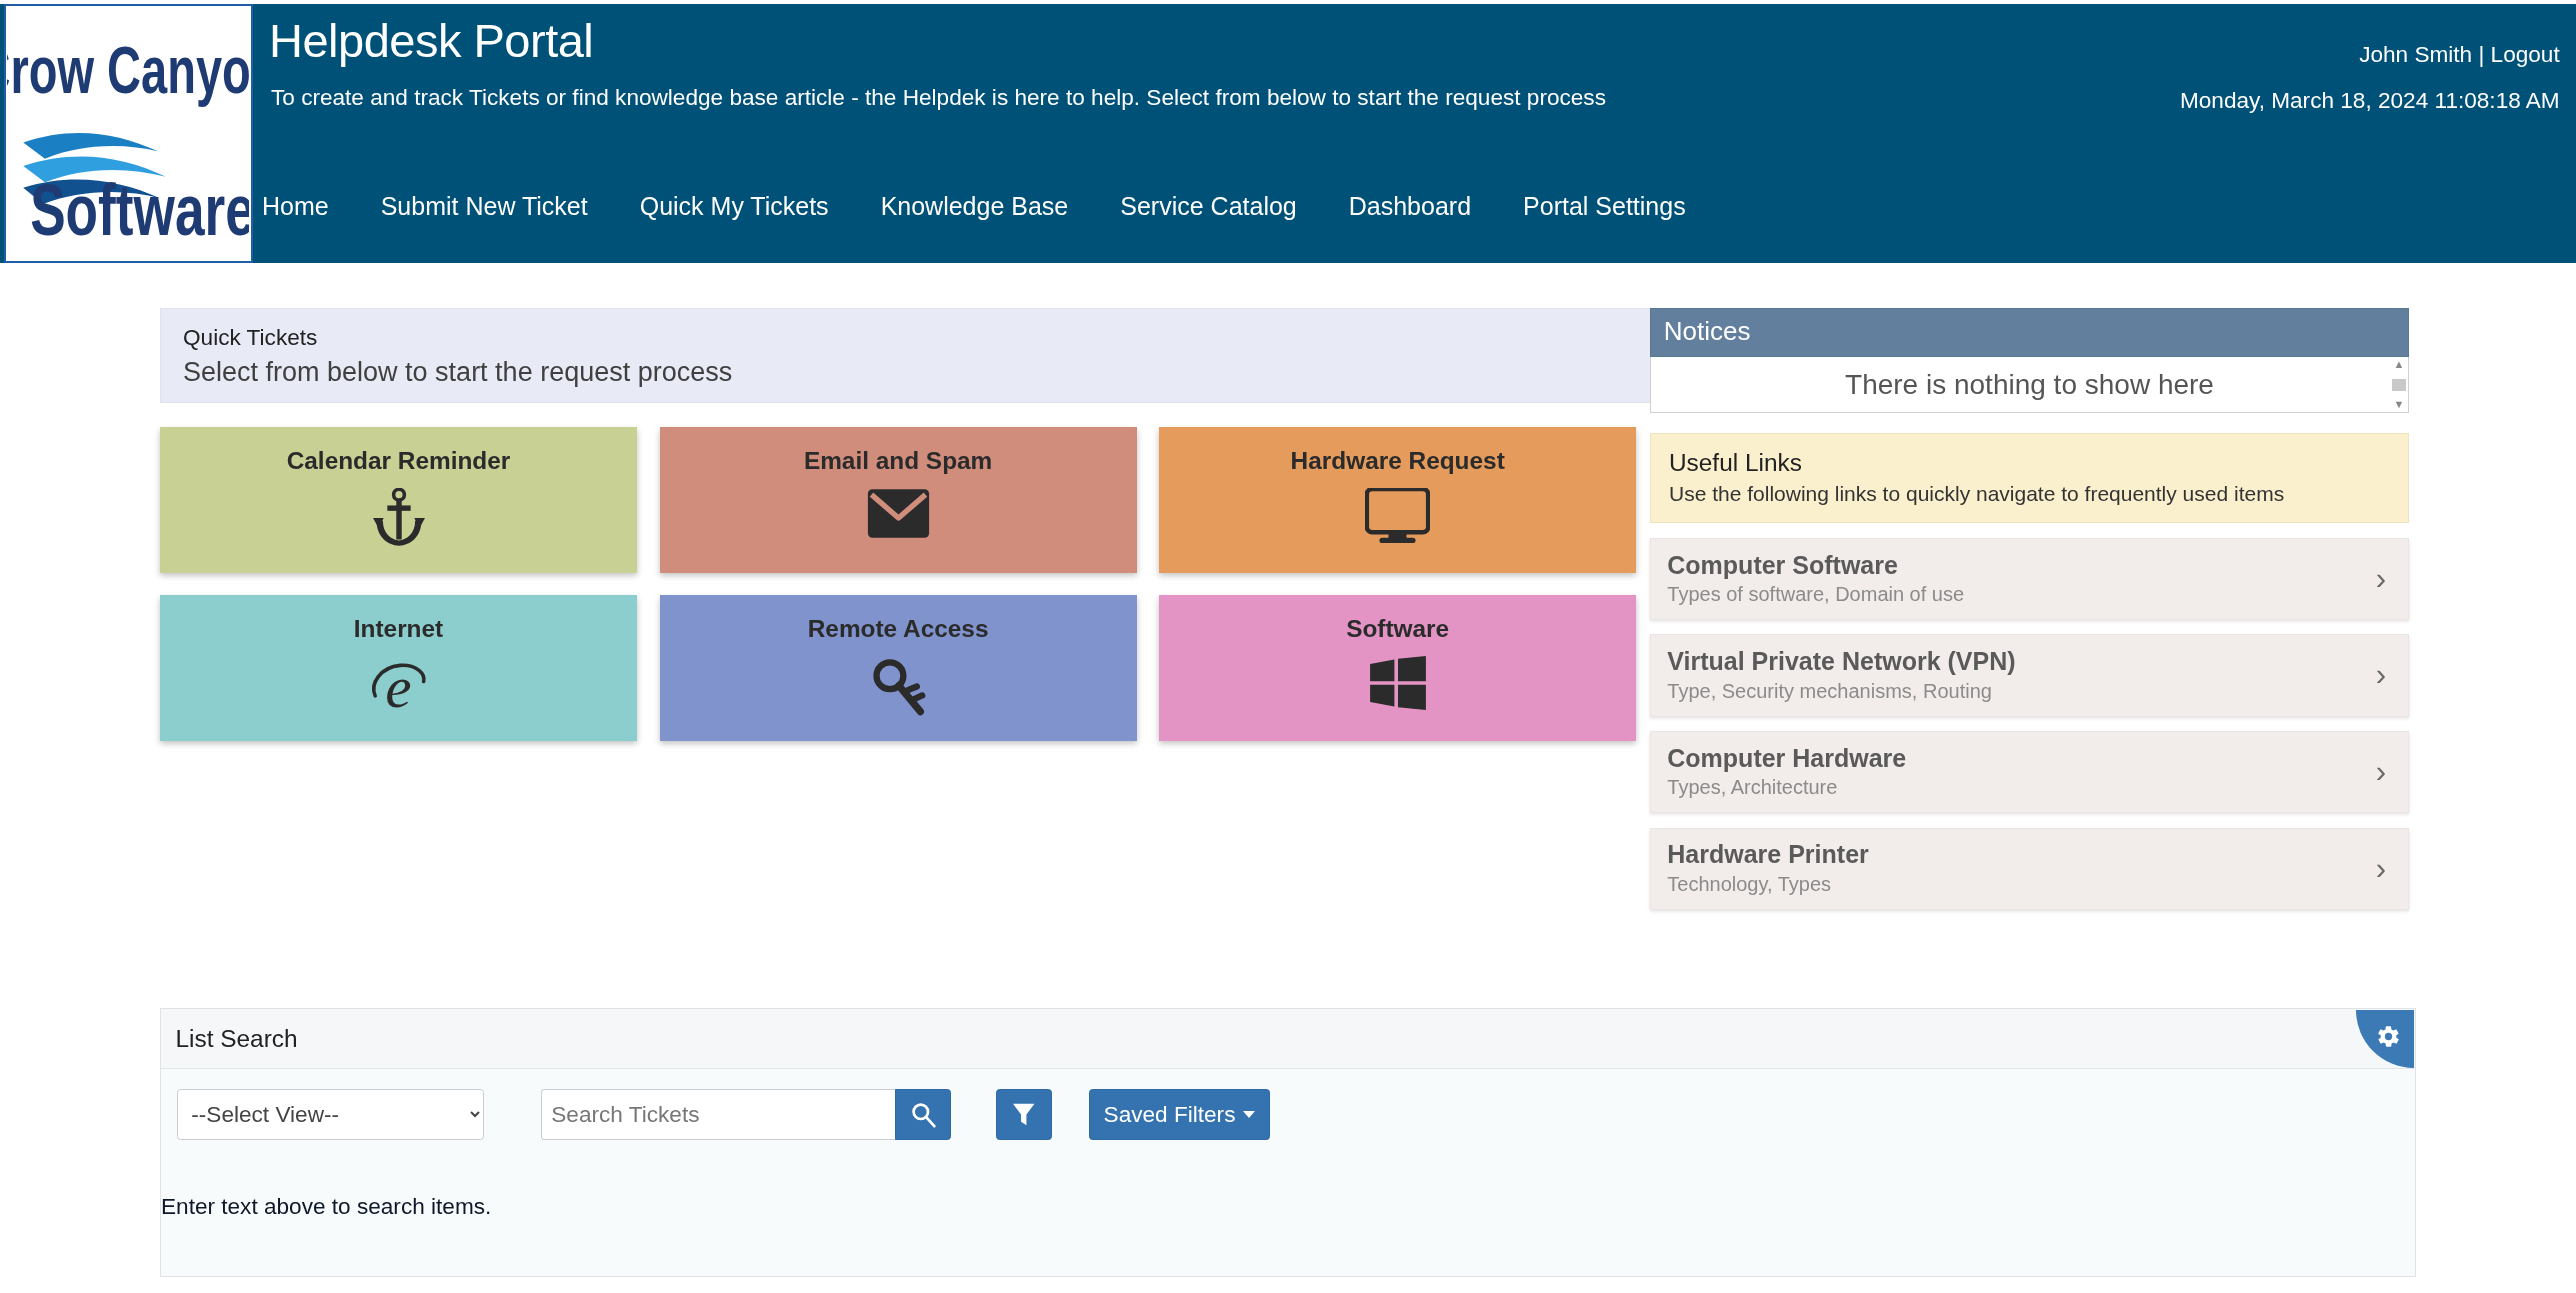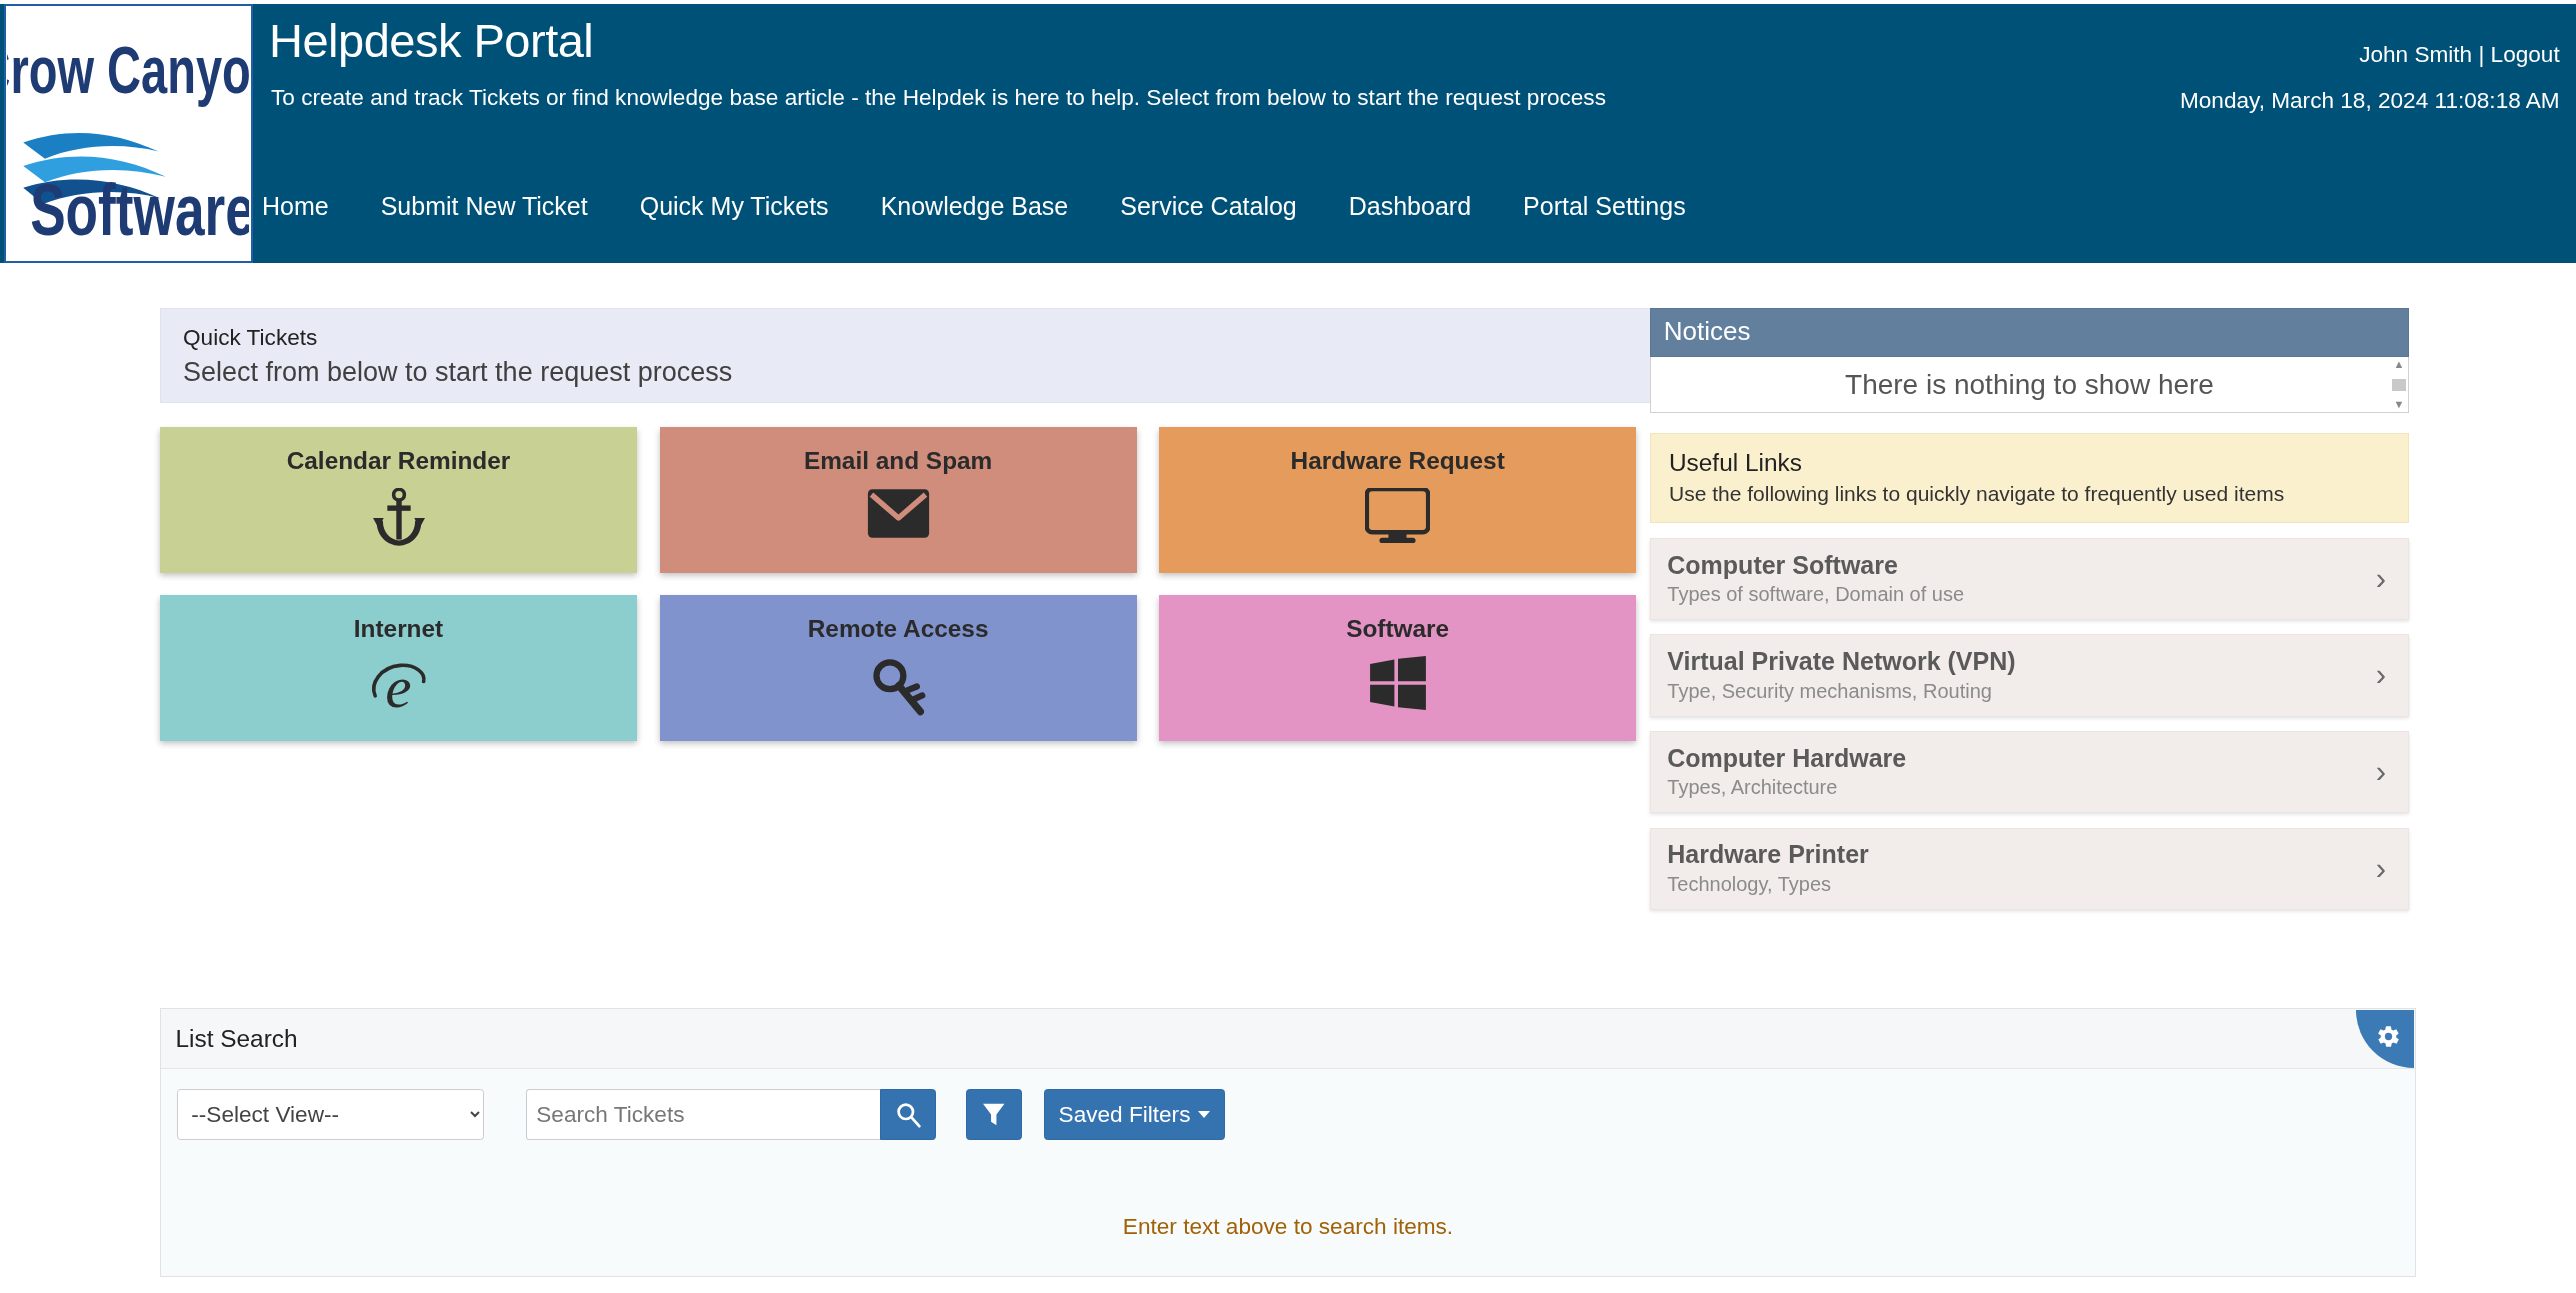--- a/index.html
+++ b/index.html
@@ -153,21 +153,21 @@
     position:absolute; left: 160px; top: 1008px;
     width: 2256px; height: 269px;
     background:#f8fbfc;
     border:0.9px solid #dfe3e6;
   }
   .ls-head {
     height: 60px; background:#f5f7f8; border-bottom:0.9px solid #e3e7ea;
     display:flex; align-items:center; padding-left: 14.5px;
   }
   .ls-head-title { font-size: 24.4px; color:#222; }
-  .ls-toolbar { display:flex; align-items:flex-end; padding: 20px 0 0 16.3px; gap: 13px; }
+  .ls-toolbar { display:flex; align-items:flex-end; padding: 20px 0 0 16.3px; gap: 28px; }
 
   select.view-select {
     width: 307px; height: 51px;
     font-size: 22.6px; font-family:"Liberation Sans", sans-serif;
     color:#444; background:#fff;
     border:0.9px solid #c9ccd0; border-radius:3.6px;
     padding-left: 9px;
   }
   .search-group { display:flex; margin-left: 29px; }
   input.search-input {
@@ -192,21 +192,21 @@
   .saved-btn {
     margin-left: 9px; height: 51px; background:#3573b0; border:0.9px solid #2f6aa2;
     border-radius:3.6px; color:#fff; font-size:22.6px;
     display:flex; align-items:center; padding: 0 14px; cursor:pointer;
     gap: 7.2px;
   }
   .caret { border-left:6.3px solid transparent; border-right:6.3px solid transparent; border-top:7.2px solid #fff; }
 
   .ls-empty {
     position:absolute; left:0; right:0; top: 185px;
-    text-align:center; font-size: 22.6px; color:#a16207;margin-top:20px;
+    font-size: 22.6px; color:#0f172a;
   }
   .gear-corner {
     position:absolute; right: 0.9px; top: 0.9px;
     width: 58px; height: 58px;
     background: #3b7ab5;
     border-bottom-left-radius: 100%;
     display:flex; align-items:center; justify-content:center;
     cursor:pointer;
   }
   .gear-corner svg { margin-left: 7.2px; margin-bottom: 5.4px; }

